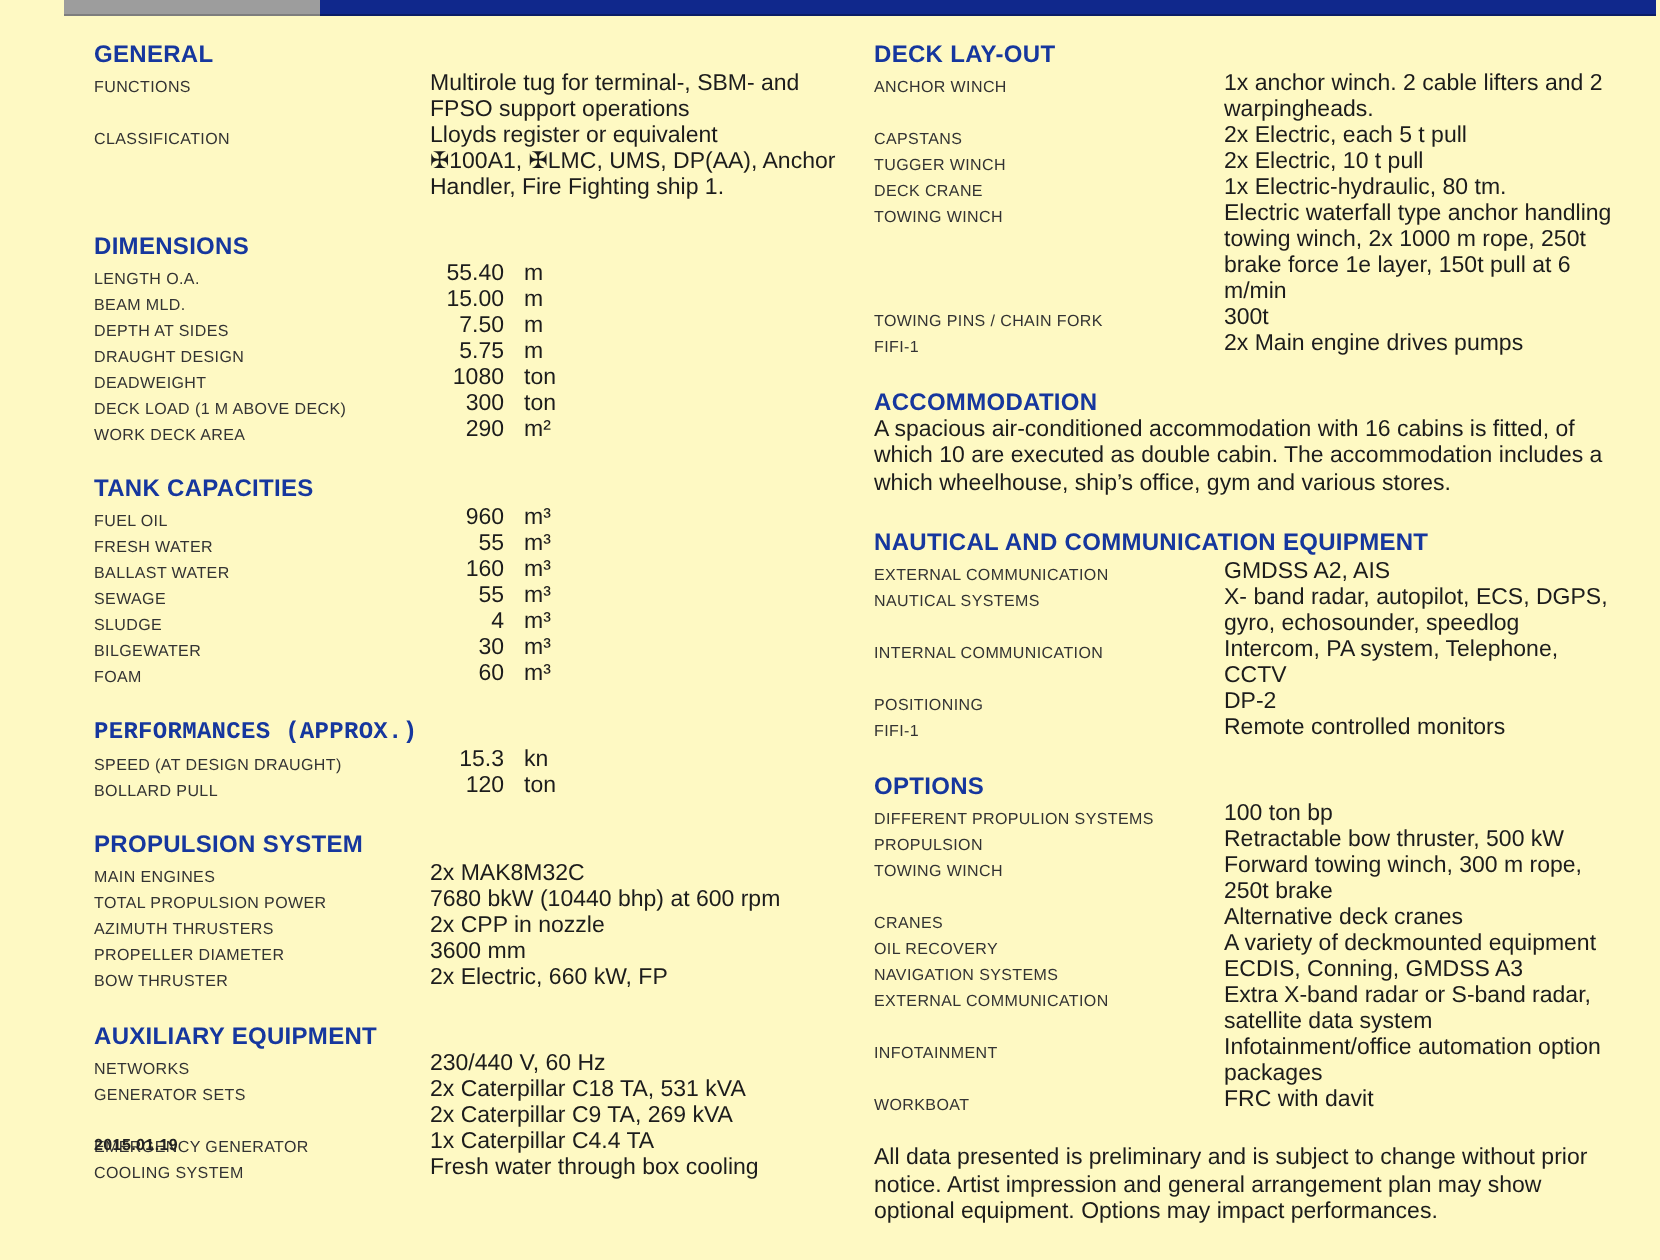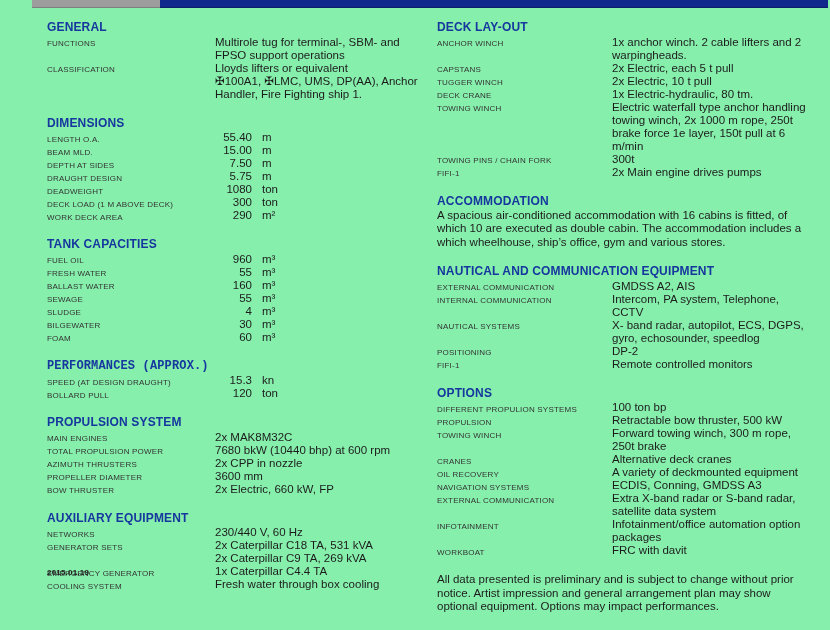--- a/index.html
+++ b/index.html
@@ -1,21 +1,21 @@
 <!DOCTYPE html>
 <html><head>
 <meta charset="utf-8">
 <style>
   html,body{margin:0;padding:0;background:#ffffff;}
   body{
     width:830px;height:630px;overflow:hidden;
     font-family:"Liberation Sans","DejaVu Sans",sans-serif;
     -webkit-font-smoothing:antialiased;
   }
-  .page{position:relative;width:830px;height:630px;background:#86efac;}
+  .page{position:relative;width:830px;height:630px;background:#fef9c3;}
 
   
   .topbar{position:absolute;left:32px;top:0;width:796px;height:8px;display:flex;}
   .topbar-gray{width:128px;height:100%;background:#9d9d9d;border-bottom:1px solid #7e7e7e;box-sizing:border-box;}
   .topbar-navy{flex:1;height:100%;background:#10288c;border-bottom:1px solid #0b1d66;box-sizing:border-box;}
 
   
   .content{position:absolute;left:47px;top:21px;display:flex;}
   .col{display:block;}
   .col-left{width:373px;margin-right:17px;}
@@ -69,21 +69,21 @@
           <div class="kv-row">
             <div class="kv-label">FUNCTIONS</div>
             <div class="kv-value">
               <div class="kv-line">Multirole tug for terminal-, SBM- and</div>
               <div class="kv-line">FPSO support operations</div>
             </div>
           </div>
           <div class="kv-row">
             <div class="kv-label">CLASSIFICATION</div>
             <div class="kv-value">
-              <div class="kv-line">Lloyds lifters or equivalent</div>
+              <div class="kv-line">Lloyds register or equivalent</div>
               <div class="kv-line">✠100A1, ✠LMC, UMS, DP(AA), Anchor</div>
               <div class="kv-line">Handler, Fire Fighting ship 1.</div>
             </div>
           </div>
         </div>
         <div class="section">
           <div class="sec-title" style="color: rgb(22, 55, 158);">DIMENSIONS</div>
           <div class="tbl-row">
             <div class="tbl-label">LENGTH O.A.</div>
             <div class="tbl-num">55.40</div>
@@ -293,31 +293,31 @@
         </div>
         <div class="section">
           <div class="sec-title" style="color: rgb(22, 55, 158);">NAUTICAL AND COMMUNICATION EQUIPMENT</div>
           <div class="kv-row">
             <div class="kv-label">EXTERNAL COMMUNICATION</div>
             <div class="kv-value">
               <div class="kv-line">GMDSS A2, AIS</div>
             </div>
           </div>
           <div class="kv-row">
+            <div class="kv-label">NAUTICAL SYSTEMS</div>
+            <div class="kv-value">
+              <div class="kv-line">X- band radar, autopilot, ECS, DGPS,</div>
+              <div class="kv-line">gyro, echosounder, speedlog</div>
+            </div>
+          </div>
+          <div class="kv-row">
             <div class="kv-label">INTERNAL COMMUNICATION</div>
             <div class="kv-value">
               <div class="kv-line">Intercom, PA system, Telephone,</div>
               <div class="kv-line">CCTV</div>
-            </div>
-          </div>
-          <div class="kv-row">
-            <div class="kv-label">NAUTICAL SYSTEMS</div>
-            <div class="kv-value">
-              <div class="kv-line">X- band radar, autopilot, ECS, DGPS,</div>
-              <div class="kv-line">gyro, echosounder, speedlog</div>
             </div>
           </div>
           <div class="kv-row">
             <div class="kv-label">POSITIONING</div>
             <div class="kv-value">
               <div class="kv-line">DP-2</div>
             </div>
           </div>
           <div class="kv-row">
             <div class="kv-label">FIFI-1</div>

